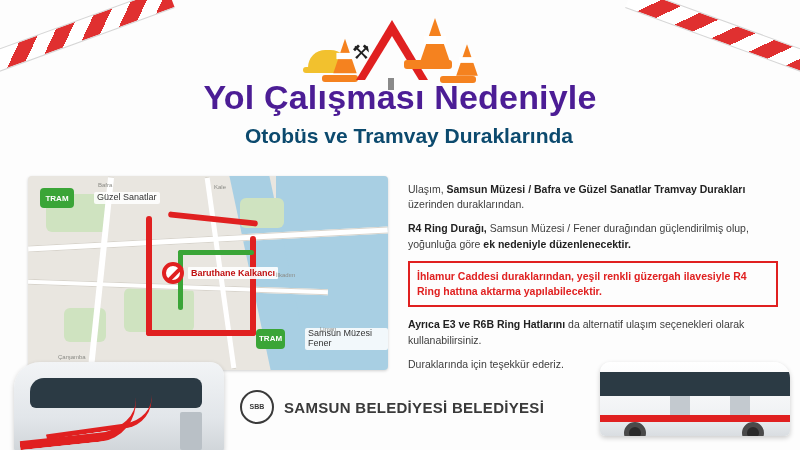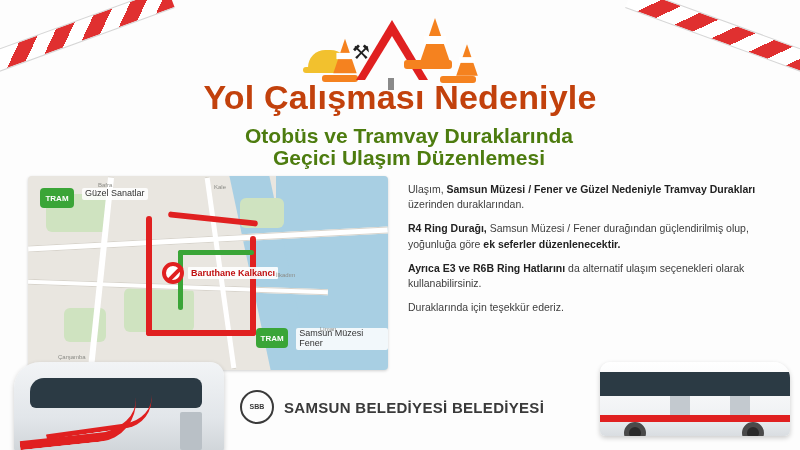--- a/index.html
+++ b/index.html
@@ -111,30 +111,30 @@
     border-radius: 3px;
   }
 
   
   .title-main {
     position: absolute;
     top: 78px; left: 0; right: 0;
     text-align: center;
     font-size: 34px;
     font-weight: bold;
-    color: #c2410c;
+    color: #4c1d95;
     letter-spacing: .2px;
   }
   .title-sub1, .title-sub2 {
     position: absolute;
     left: 18px; right: 0;
     text-align: center;
     font-size: 21px;
     font-weight: bold;
-    color: #4d7c0f;
+    color: #0c4a6e;
   }
   .title-sub1 { top: 124px; }
   .title-sub2 { top: 146px; }
 
   
   .map {
     position: absolute;
     left: 28px; top: 176px;
     width: 360px; height: 194px;
     background: #e9e6e0;
@@ -189,22 +189,22 @@
     position: absolute;
     background: #3aa537;
     border-radius: 3px;
   }
   .rg1 { left: 150px; top: 74px; width: 76px; height: 5px; }
   .rg2 { left: 150px; top: 74px; width: 5px;  height: 60px; }
 
   .map-pin {
     position: absolute;
     display: flex;
-    align-items: flex-start;
-    gap: 8px;
+    align-items: center;
+    gap: 20px;
   }
   .pin-badge {
     width: 34px; height: 20px;
     background: #3aa537;
     border-radius: 4px;
     color: #fff;
     font-size: 8px;
     font-weight: bold;
     display: flex;
     align-items: center;
@@ -411,21 +411,20 @@
     <div class="worker">⚒</div>
     <div class="sign-post"></div>
     <div class="cone c2"></div>
     <div class="cone-base b2"></div>
     <div class="cone c3"></div>
     <div class="cone-base b3"></div>
   </div>
 
   <div class="title-main">Yol Çalışması Nedeniyle</div>
   <div class="title-sub1">Otobüs ve Tramvay Duraklarında</div>
-  <div class="title-sub2">Geçici Ulaşım Düzenlemesi</div>
 
   <div class="map">
     <div class="water"></div>
     <div class="park p1"></div>
     <div class="park p2"></div>
     <div class="park p3"></div>
     <div class="park p4"></div>
     <div class="road r1"></div>
     <div class="road r2"></div>
     <div class="road r3"></div>
@@ -457,25 +456,26 @@
 
     <div class="map-noise" style="left:70px;  top:6px;">Bafra</div>
     <div class="map-noise" style="left:186px; top:8px;">Kale</div>
     <div class="map-noise" style="left:248px; top:96px;">İlkadım</div>
     <div class="map-noise" style="left:292px; top:150px;">Liman</div>
     <div class="map-noise" style="left:30px;  top:178px;">Çarşamba</div>
   </div>
 
   <div class="copy">
     <p>
-      <span>Ulaşım, </span><b>Samsun Müzesi / Fener ve Güzel Nedeniyle Tramvay Durakları</b><span> üzerinden duraklarından.</span>
+      <span>Ulaşım, </span><b>Samsun Müzesi / Bafra ve Güzel Sanatlar Tramvay Durakları</b><span> üzerinden duraklarından.</span>
     </p>
     <p>
-      <b>R4 Ring Durağı,</b><span> Samsun Müzesi / Fener durağından güçlendirilmiş olup, yoğunluğa göre </span><b>ek seferler düzenlenecektir.</b>
+      <b>R4 Ring Durağı,</b><span> Samsun Müzesi / Fener durağından güçlendirilmiş olup, yoğunluğa göre </span><b>ek nedeniyle düzenlenecektir.</b>
     </p>
+    <div class="highlight-box">İhlamur Caddesi duraklarından, yeşil renkli güzergah ilavesiyle R4 Ring hattına aktarma yapılabilecektir.</div>
     <p>
       <b>Ayrıca E3 ve R6B Ring Hatlarını</b><span> da alternatif ulaşım seçenekleri olarak kullanabilirsiniz.</span>
     </p>
     <p>Duraklarında için teşekkür ederiz.</p>
   </div>
 
   <div class="tram">
     <div class="tram-window"></div>
     <div class="tram-swoosh"></div>
     <div class="tram-swoosh2"></div>

